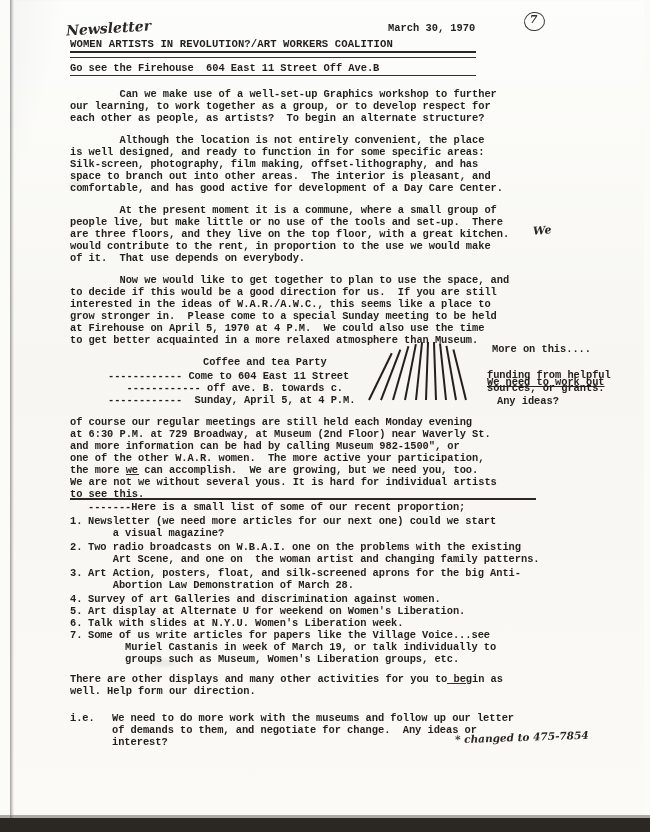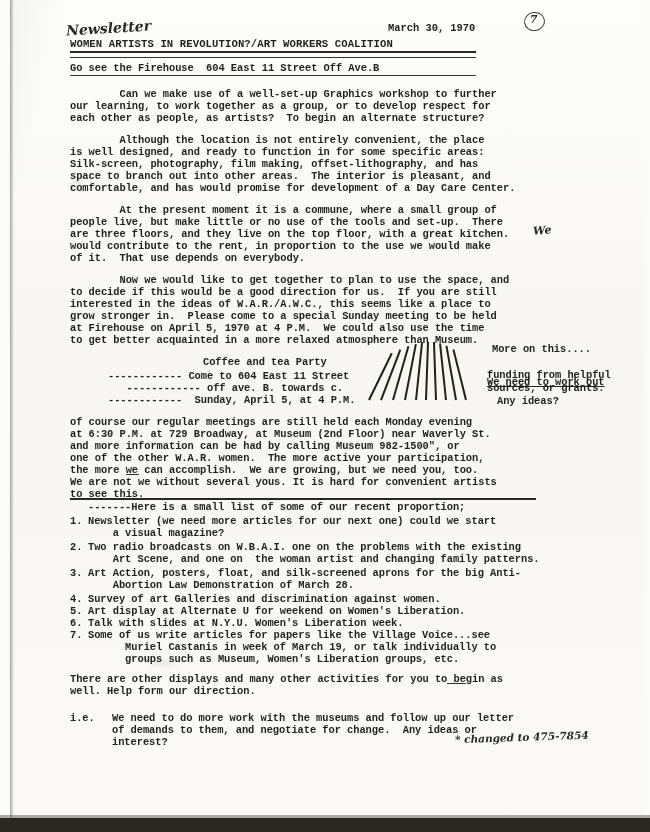--- a/index.html
+++ b/index.html
@@ -156,21 +156,21 @@
   <div class="rule thin" style="left:70px;top:75px;width:406px;"></div>
 
   <div class="tx" style="left:70px;top:100px;">our learning, to work together as a group, or to develop respect for</div>
   <div class="tx" style="left:70px;top:88px;">        Can we make use of a well-set-up Graphics workshop to further</div>
   <div class="tx" style="left:70px;top:112px;">each other as people, as artists?  To begin an alternate structure?</div>
 
   <div class="tx" style="left:70px;top:134px;">        Although the location is not entirely convenient, the place</div>
   <div class="tx" style="left:70px;top:146px;">is well designed, and ready to function in for some specific areas:</div>
   <div class="tx" style="left:70px;top:158px;">Silk-screen, photography, film making, offset-lithography, and has</div>
   <div class="tx" style="left:70px;top:170px;">space to branch out into other areas.  The interior is pleasant, and</div>
-  <div class="tx" style="left:70px;top:182px;">comfortable, and has would promise for development of a Day Care Center.</div>
+  <div class="tx" style="left:70px;top:182px;">comfortable, and has good active for development of a Day Care Center.</div>
 
   <div class="tx" style="left:70px;top:204px;">        At the present moment it is a commune, where a small group of</div>
   <div class="tx" style="left:70px;top:216px;">people live, but make little or no use of the tools and set-up.  There</div>
   <div class="tx" style="left:70px;top:228px;">are three floors, and they live on the top floor, with a great kitchen.</div>
   <div class="hand" style="left:533px;top:224px;font-size:11px;transform:rotate(-4deg);">We</div>
   <div class="tx" style="left:70px;top:240px;">would contribute to the rent, in proportion to the use we would make</div>
   <div class="tx" style="left:70px;top:252px;">of it.  That use depends on everybody.</div>
 
   <div class="tx" style="left:70px;top:274px;">        Now we would like to get together to plan to use the space, and</div>
   <div class="tx" style="left:70px;top:286px;">to decide if this would be a good direction for us.  If you are still</div>
@@ -202,21 +202,21 @@
   <div class="tx" style="left:487px;top:369px;">funding from helpful</div>
   <div class="tx" style="left:487px;top:382px;">sources, or grants.</div>
   <div class="tx" style="left:497px;top:395px;">Any ideas?</div>
 
   <div class="tx" style="left:70px;top:416px;">of course our regular meetings are still held each Monday evening</div>
   <div class="tx" style="left:70px;top:428px;">at 6:30 P.M. at 729 Broadway, at Museum (2nd Floor) near Waverly St.</div>
   <div class="tx" style="left:70px;top:440px;">and more information can be had by calling Museum 982-1500", or</div>
   <div class="tx" style="left:70px;top:452px;">one of the other W.A.R. women.  The more active your participation,</div>
   <div class="tx" style="left:70px;top:464px;">the more we can accomplish.  We are growing, but we need you, too.</div>
   <div class="rule thin" style="left:126px;top:474px;width:13px;"></div>
-  <div class="tx" style="left:70px;top:476px;">We are not we without several yous. It is hard for convenient artists</div>
+  <div class="tx" style="left:70px;top:476px;">We are not we without several yous. It is hard for individual artists</div>
   <div class="tx" style="left:70px;top:488px;">to see this.</div>
   <div class="rule" style="left:70px;top:498px;width:466px;"></div>
 
   <div class="tx" style="left:88px;top:501px;">-------Here is a small list of some of our recent proportion;</div>
 
   <div class="tx" style="left:70px;top:515px;">1.</div>
   <div class="tx" style="left:88px;top:515px;">Newsletter (we need more articles for our next one) could we start</div>
   <div class="tx" style="left:88px;top:527px;">    a visual magazine?</div>
 
   <div class="tx" style="left:70px;top:541px;">2.</div>

